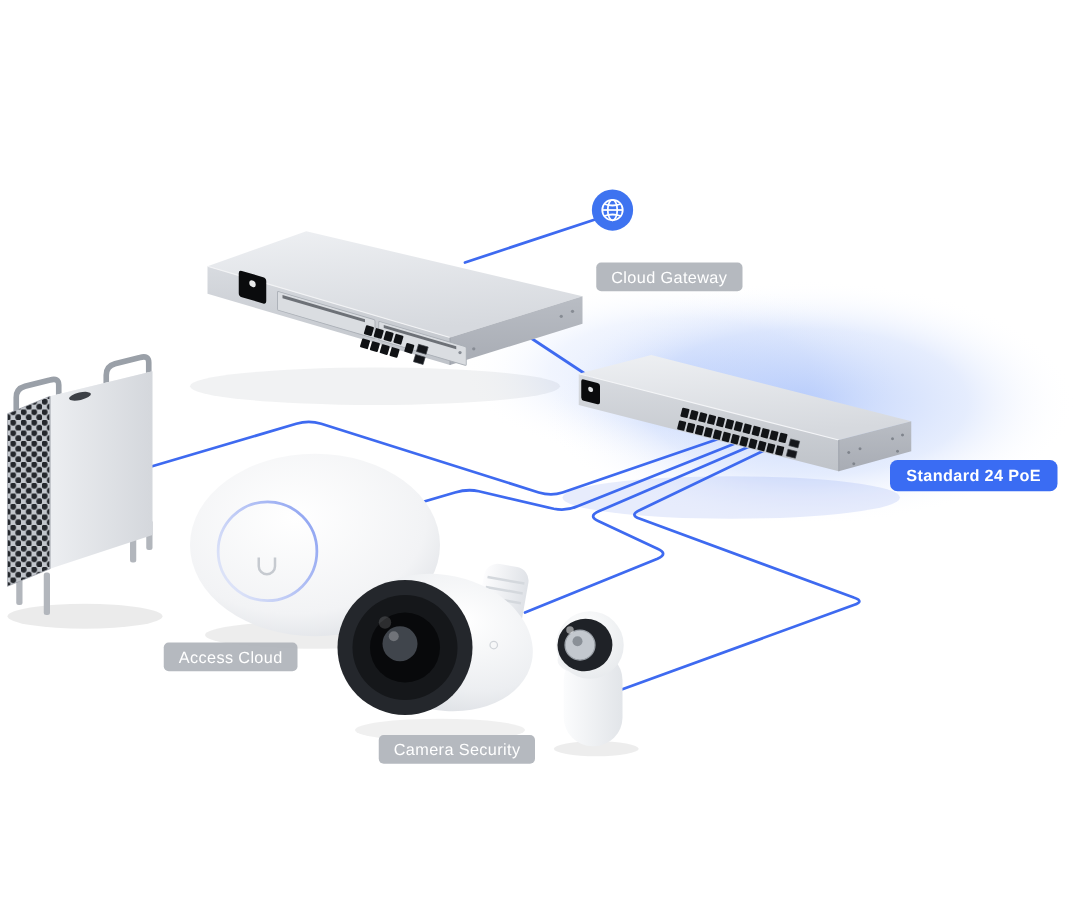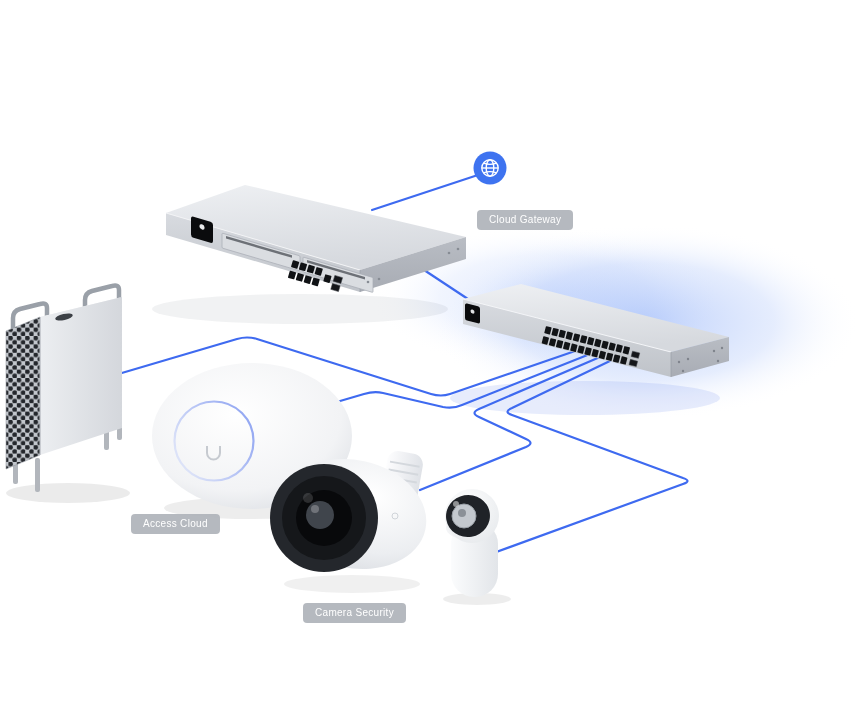--- a/index.html
+++ b/index.html
@@ -1,19 +1,19 @@
 <!DOCTYPE html>
 <html><head>
 <meta charset="utf-8">
 <style>
   html,body{margin:0;padding:0;background:#ffffff;}
   .stage{position:relative;width:868px;height:721px;background:#ffffff;overflow:hidden;
          font-family:"Liberation Sans", sans-serif;}
   .stage svg{position:absolute;left:0;top:0;}
-  .badge{position:absolute;color:#ffffff;font-size:10px;line-height:1;padding:5px 12px;
+  .badge{position:absolute;color:#ffffff;font-size:13px;line-height:1;padding:5px 12px;
          letter-spacing:.3px;white-space:nowrap;}
   .badge.gray{background:rgba(177,181,188,0.95);border-radius:4px;font-weight:500;}
   .badge.blue{background:#3a6cf3;border-radius:6px;font-weight:600;padding:6px 13px;}
 </style>
 </head>
 <body>
 
 <div class="stage">
 <svg width="868" height="721" viewBox="0 0 868 721">
   <defs>
@@ -231,15 +231,16 @@
       <circle cx="490" cy="168" r="8.2"></circle>
       <ellipse cx="490" cy="168" rx="3.8" ry="8.2"></ellipse>
       <line x1="481.8" y1="168" x2="498.2" y2="168"></line>
       <path d="M483.5,163.2 Q490,165.6 496.5,163.2"></path>
       <path d="M483.5,172.8 Q490,170.4 496.5,172.8"></path>
     </g>
   </g>
 </svg>
 
   <div class="badge gray" style="left:477px;top:210px">Cloud Gateway</div>
+  <div class="badge blue" style="left:712px;top:368px">Standard 24 PoE</div>
   <div class="badge gray" style="left:131px;top:514px">Access Cloud</div>
-  <div class="badge gray" style="left:303px;top:603px">Camera Security</div>
+  <div class="badge gray" style="left:303px;top:588px">Camera Security</div>
 </div>
 
 </body></html>

